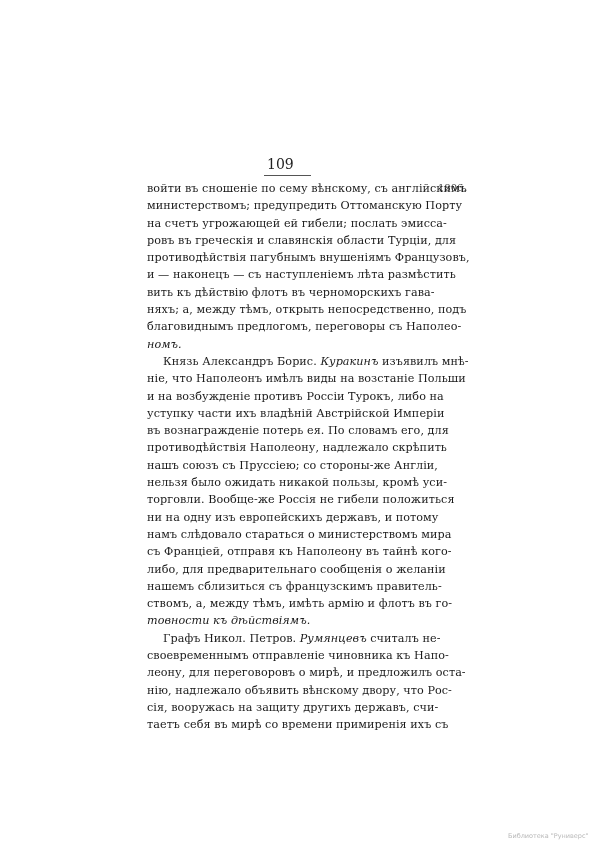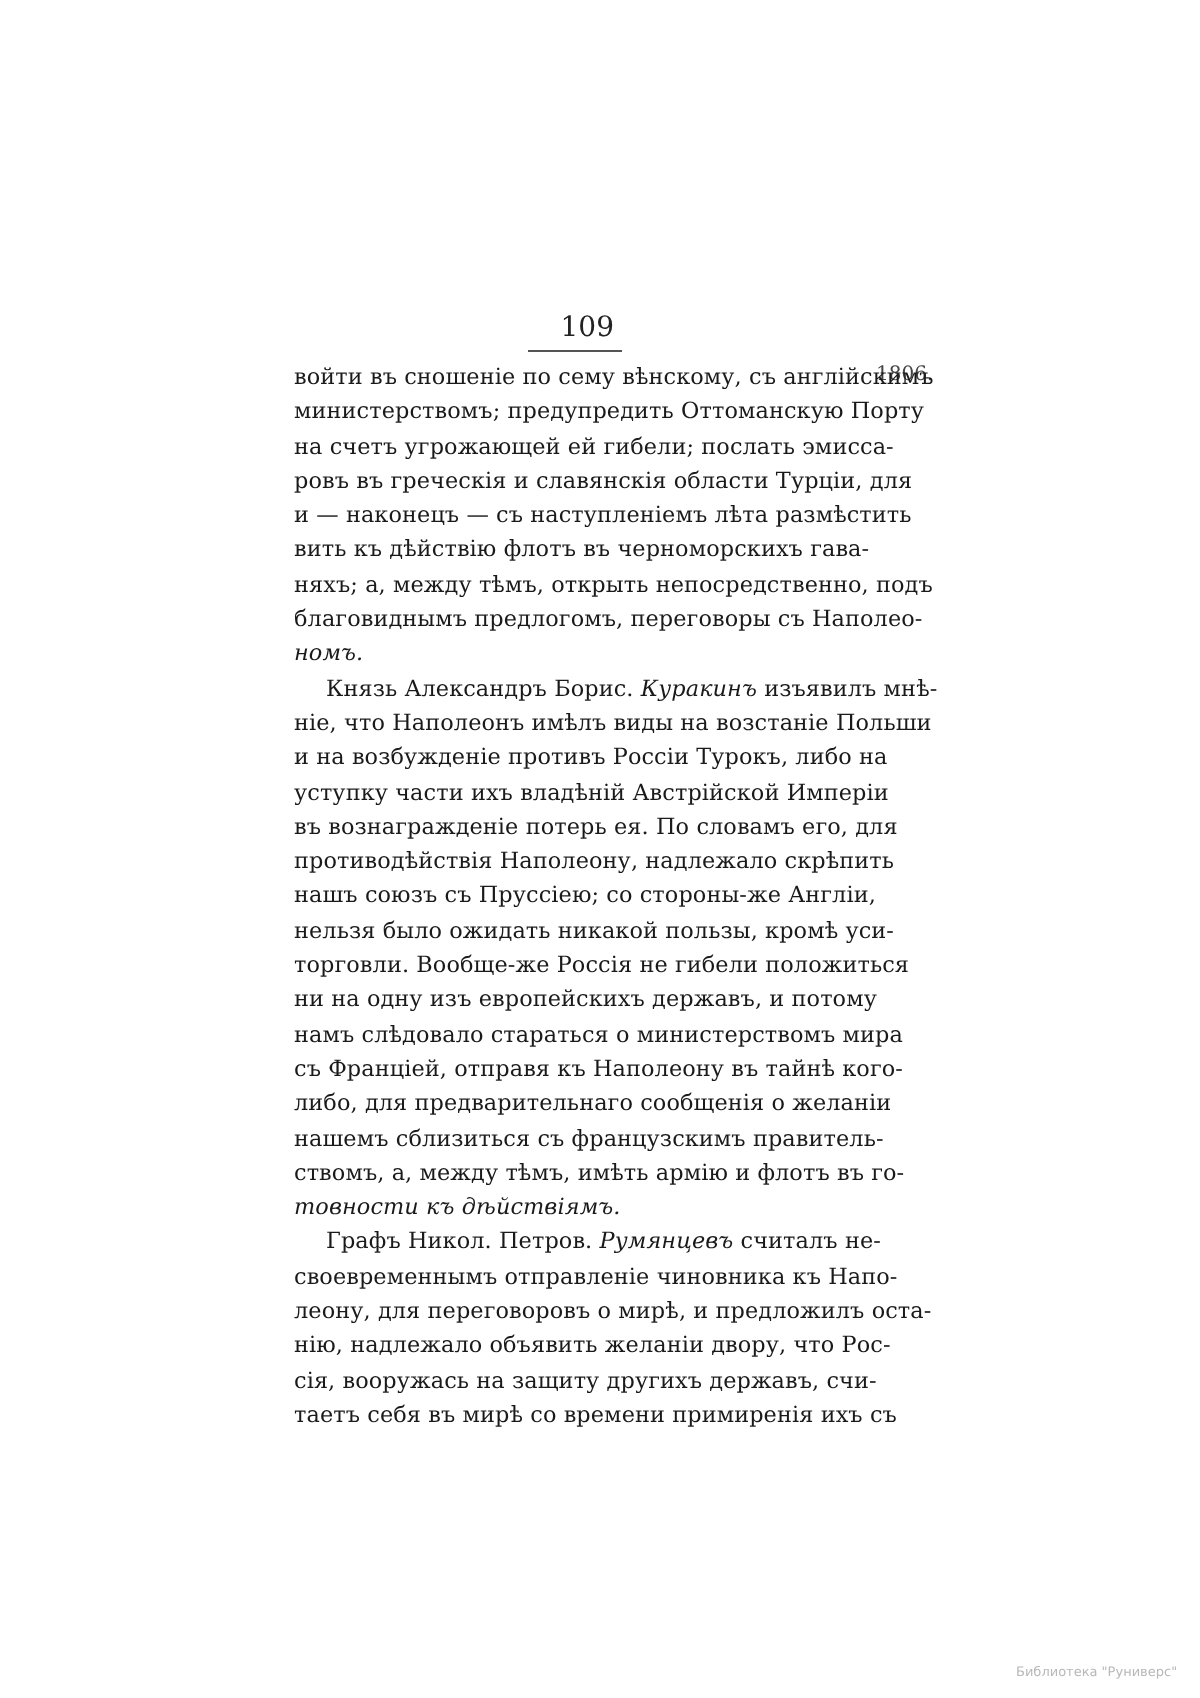--- a/index.html
+++ b/index.html
@@ -18,21 +18,21 @@
     .page {
       position: absolute;
       left: 0; top: 0;
       width: 600px; height: 849px;
     }
     .page-number {
       position: absolute;
       top: 156px;
       left: 267px;
       width: 40px;
-      text-align: right;
+      text-align: left;
       font-size: 14px;
       line-height: 16px;
       color: #222;
     }
     .page-rule {
       position: absolute;
       top: 175px;
       left: 264px;
       width: 47px;
       height: 0;
@@ -93,20 +93,21 @@
 
   <div class="margin-note">1806.</div>
 
   <div class="text-block">
 
     <div>
       <span class="line">войти въ сношеніе по сему вѣнскому, съ англійскимъ</span>
       <span class="line">министерствомъ; предупредить Оттоманскую Порту</span>
       <span class="line">на счетъ угрожающей ей гибели; послать эмисса-</span>
       <span class="line">ровъ въ греческія и славянскія области Турціи, для</span>
+      <span class="line">противодѣйствія пагубнымъ внушеніямъ Французовъ,</span>
       <span class="line">и — наконецъ — съ наступленіемъ лѣта размѣстить</span>
       <span class="line">вить къ дѣйствію флотъ въ черноморскихъ гава-</span>
       <span class="line">няхъ; а, между тѣмъ, открыть непосредственно, подъ</span>
       <span class="line">благовиднымъ предлогомъ, переговоры съ Наполео-</span>
       <span class="line last">номъ.</span>
     </div>
 
     <div>
       <span class="line indent"><span>Князь Александръ Борис. </span><span class="it">Куракинъ</span><span> изъявилъ мнѣ-</span></span>
       <span class="line">ніе, что Наполеонъ имѣлъ виды на возстаніе Польши</span>
@@ -123,21 +124,21 @@
       <span class="line">либо, для предварительнаго сообщенія о желаніи</span>
       <span class="line">нашемъ сблизиться съ французскимъ правитель-</span>
       <span class="line">ствомъ, а, между тѣмъ, имѣть армію и флотъ въ го-</span>
       <span class="line last">товности къ дѣйствіямъ.</span>
     </div>
 
     <div>
       <span class="line indent"><span>Графъ Никол. Петров. </span><span class="it">Румянцевъ</span><span> считалъ не-</span></span>
       <span class="line">своевременнымъ отправленіе чиновника къ Напо-</span>
       <span class="line">леону, для переговоровъ о мирѣ, и предложилъ оста-</span>
-      <span class="line">нію, надлежало объявить желаніи двору, что Рос-</span>
+      <span class="line">нію, надлежало объявить вѣнскому двору, что Рос-</span>
       <span class="line">сія, вооружась на защиту другихъ державъ, счи-</span>
       <span class="line">таетъ себя въ мирѣ со времени примиренія ихъ съ</span>
     </div>
 
   </div>
 
   <div class="watermark">Библиотека "Руниверс"</div>
 
 </div>
 

